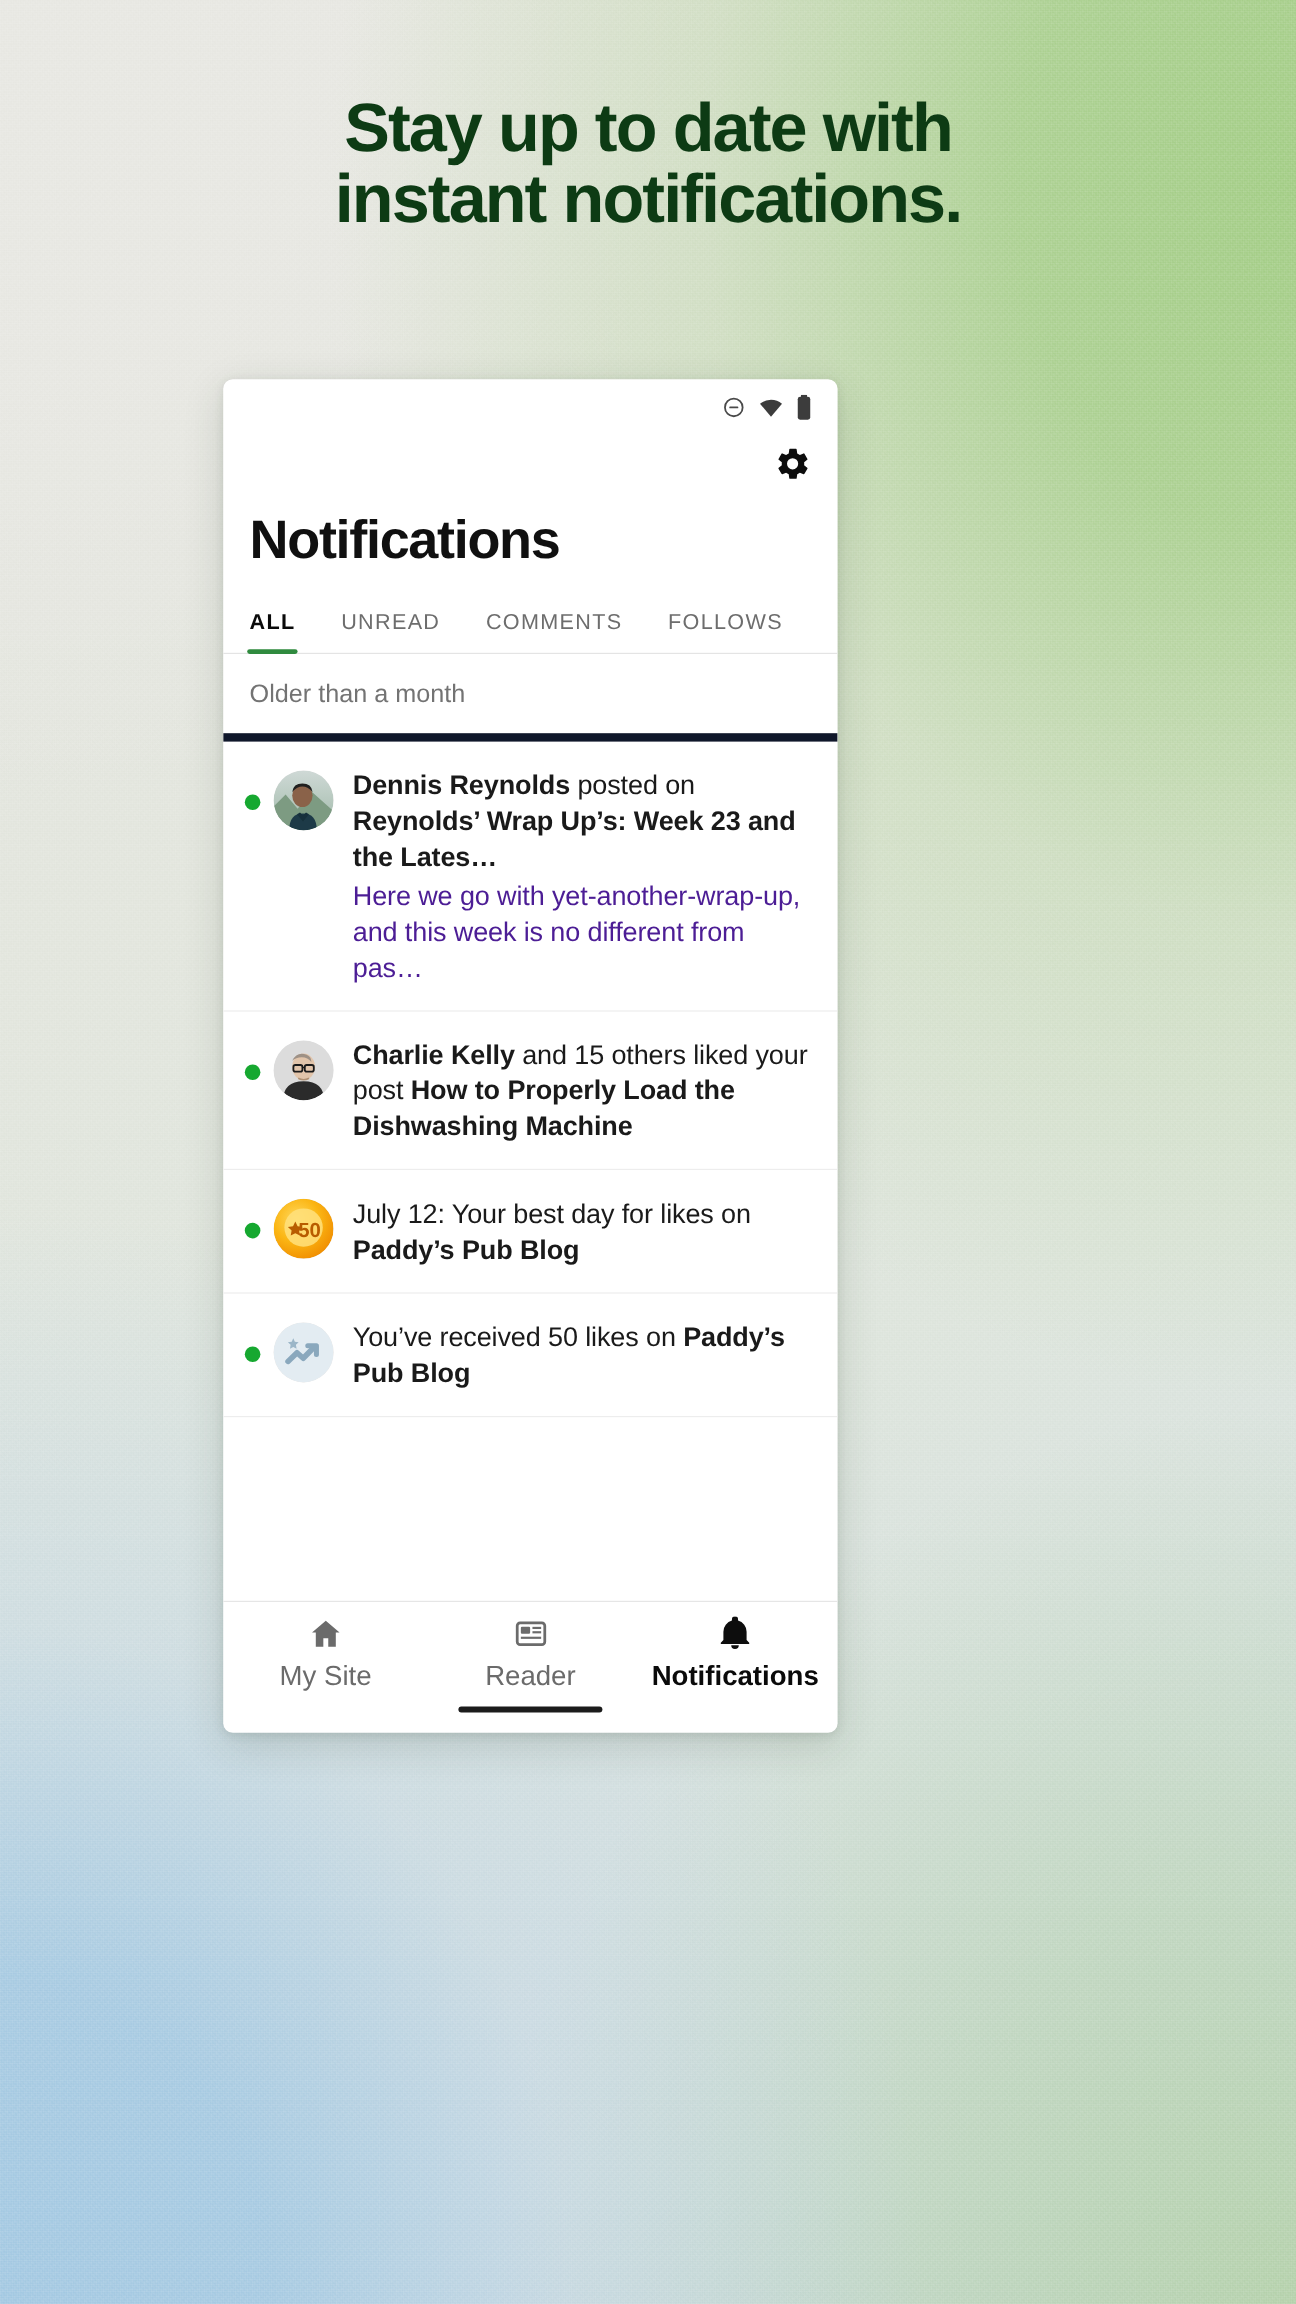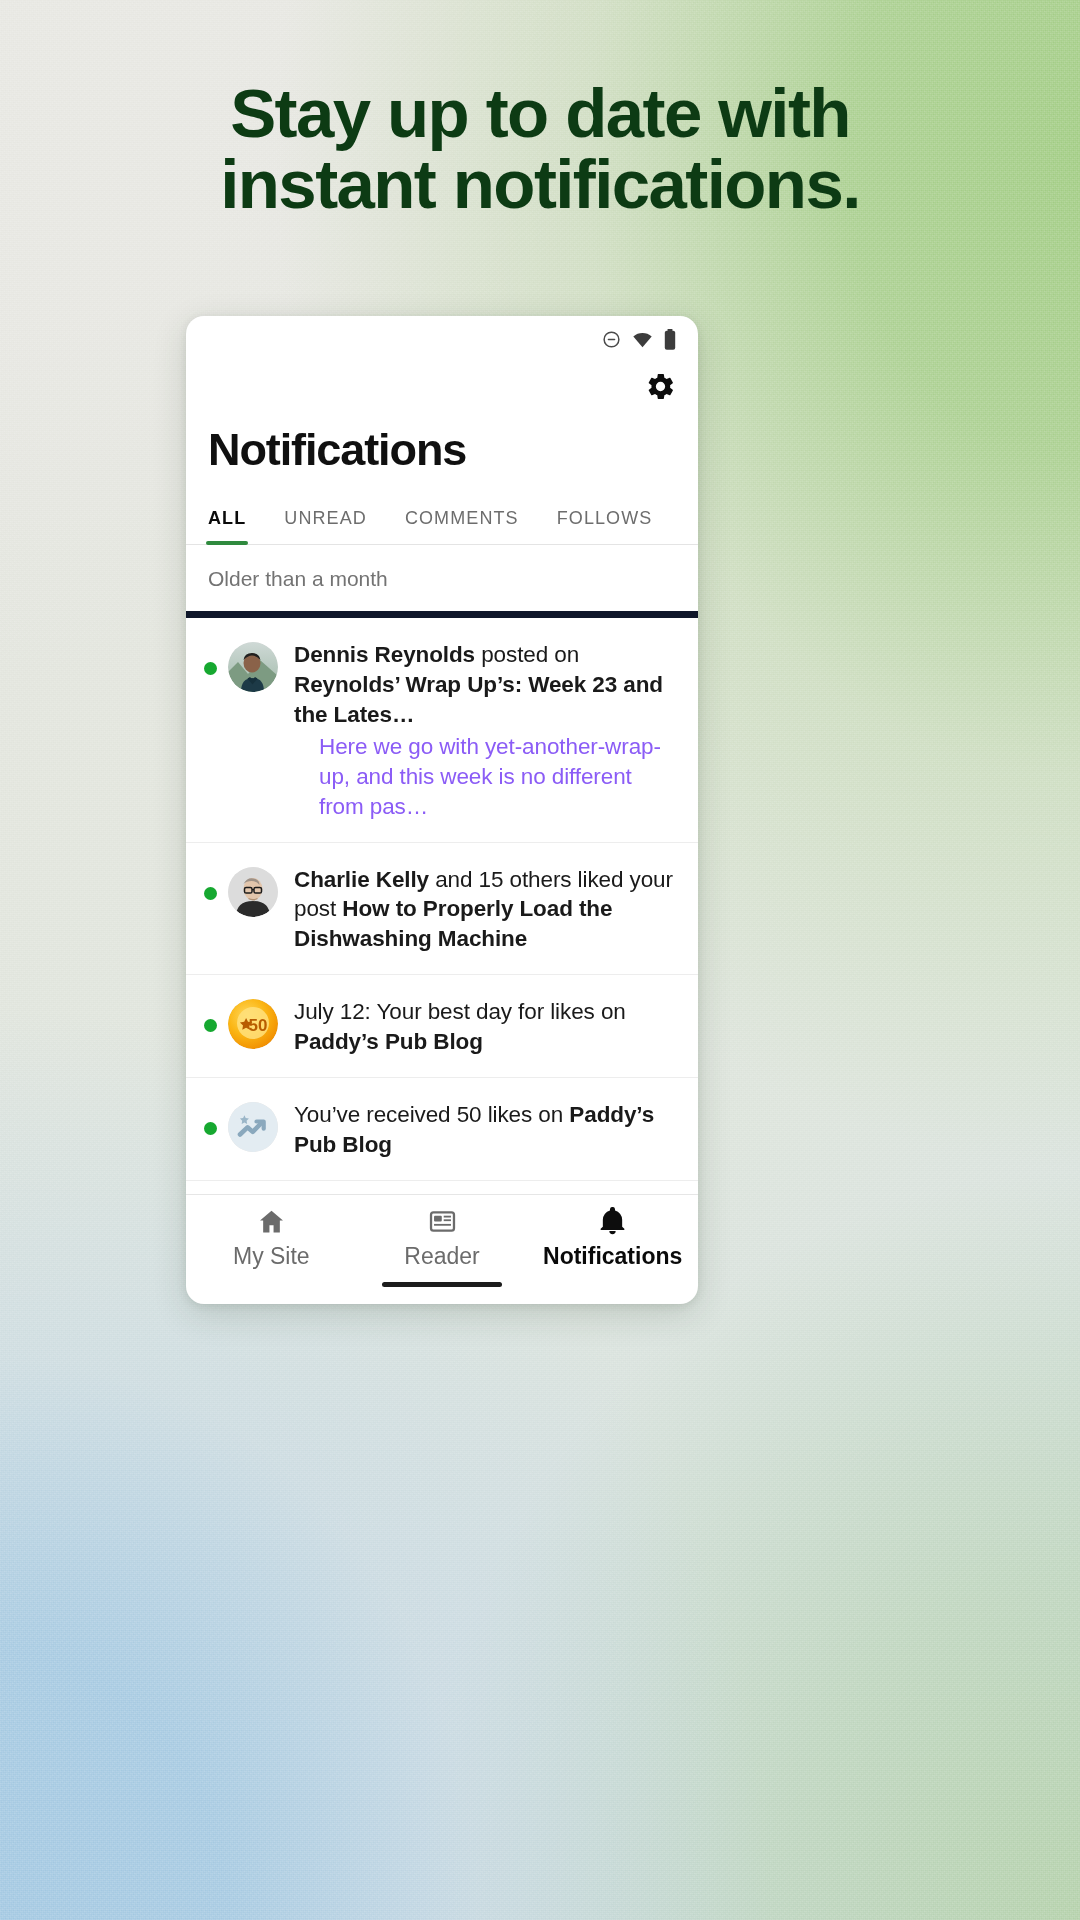--- a/index.html
+++ b/index.html
@@ -33,34 +33,34 @@
       repeating-linear-gradient(-30deg, rgba(0,0,0,.035) 0 3px, rgba(255,255,255,.045) 3px 5px);
     background-size: 2px 2px, 2px 2px, 4px 4px, 7px 7px;
   }
 
   
   #headline {
     position:absolute; left:0; right:0; top:78px;
     z-index:3; text-align:center;
     color:#0d3b14;
     font-weight:700;
-    font-size:69px;
+    font-size:57px;
     line-height:1.03;
     letter-spacing:-1.6px;
     padding:0 70px;
   }
   #headline .hl-line { display:block; white-space:nowrap; }
 
   
   #phone {
     position:absolute;
     left:186px; top:316px;
-    width:512px; height:988px;
+    width:512px; height:1128px;
     background:#ffffff;
-    border-radius:18px;
+    border-radius:8px;
     z-index:5;
     overflow:hidden;
     box-shadow:0 10px 34px rgba(40,55,35,0.16), 0 2px 8px rgba(40,55,35,0.10);
     display:flex; flex-direction:column;
   }
 
   
   .statusbar {
     height:46px; flex:0 0 46px;
     display:flex; align-items:center; justify-content:flex-end;
@@ -124,21 +124,21 @@
   .avatar {
     width:50px; height:50px; border-radius:50%;
     flex:0 0 50px; margin-right:16px; margin-top:4px;
     overflow:hidden; background:#e5e5e5;
   }
   .avatar svg { display:block; width:50px; height:50px; }
   .notif-body {
     font-size:22.5px; line-height:1.33; color:#1a1a1a;
     padding-top:2px; letter-spacing:-0.1px;
   }
-  .notif-snippet { color:#8b5cf6; font-size:22.5px; line-height:1.33; margin-top:2px;margin-left:25px; }
+  .notif-snippet { color:#4c1d95; font-size:22.5px; line-height:1.33; margin-top:2px; }
 
   
   .bottom-nav {
     flex:0 0 auto;
     border-top:1px solid #e6e6e6;
     height:88px;
     display:flex; align-items:center;
   }
   .nav-item {
     flex:1 1 0; display:flex; flex-direction:column;

